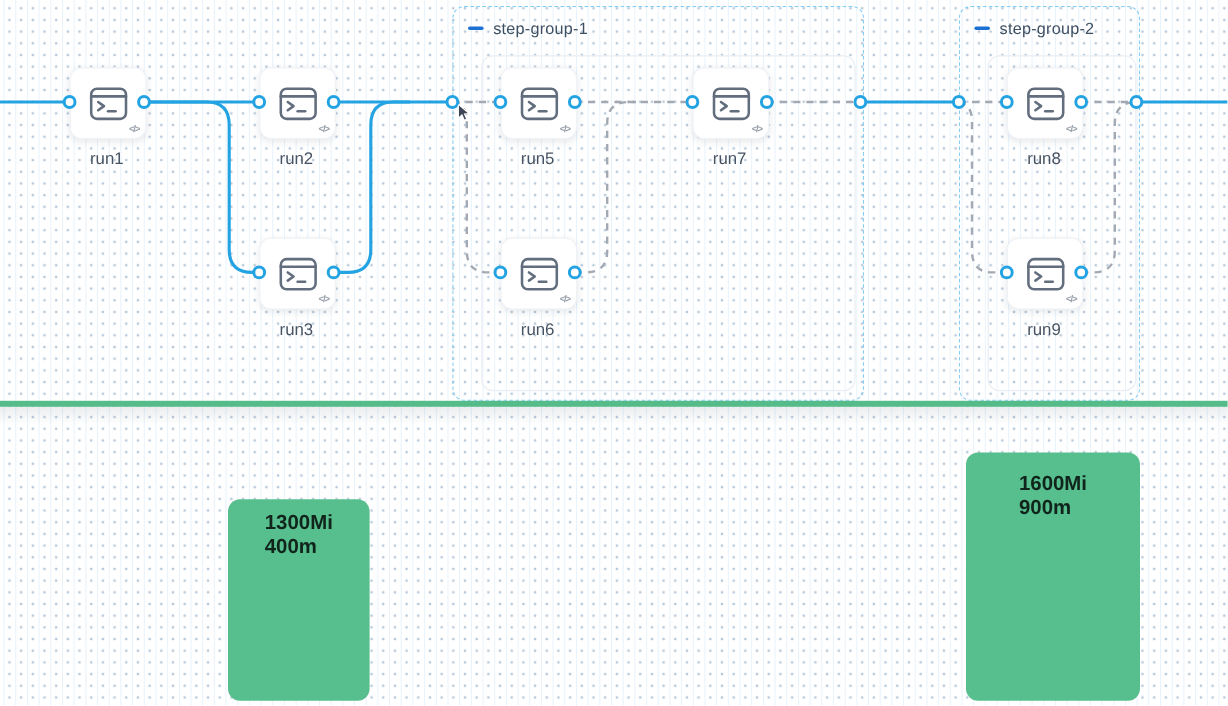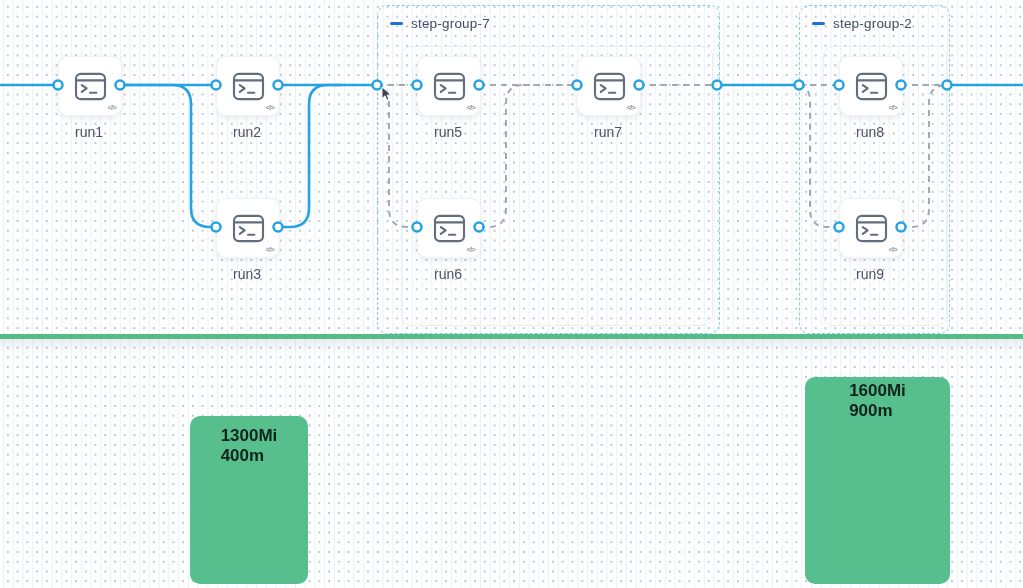--- a/index.html
+++ b/index.html
@@ -58,32 +58,32 @@
   .bar{
     position:absolute;background:#57bf8e;border-radius:10px;z-index:3;
     display:flex;flex-direction:column;align-items:center;box-sizing:border-box;
   }
   .bar-label{
     text-align:left;font-size:17px;font-weight:700;color:#10241b;line-height:1.16;
   }
   #bar-1{left:39px;top:485px;width:101px;height:99px;padding-top:30px;}
   #bar-2{left:190px;top:416px;width:118px;height:168px;padding-top:10px;}
   #bar-3{left:375px;top:343px;width:343px;height:241px;padding-top:26px;}
-  #bar-4{left:805px;top:377px;width:145px;height:207px;padding-top:4px;}
+  #bar-4{left:805px;top:377px;width:145px;height:207px;padding-top:16px;}
 </style>
 </head>
 <body>
 
 <div id="canvas">
 
   <div class="group" style="left:377px;top:5px;width:341px;height:327px;"></div>
   <div class="group-inner" style="left:401px;top:46px;width:310px;height:278px;"></div>
   <div class="group-title" style="left:390px;top:16px;">
     <span class="collapse-dash"></span>
-    <span class="group-label">step-group-7</span>
+    <span class="group-label">step-group-1</span>
   </div>
 
   <div class="group" style="left:799px;top:5px;width:149px;height:327px;"></div>
   <div class="group-inner" style="left:823px;top:46px;width:122px;height:278px;"></div>
   <div class="group-title" style="left:812px;top:16px;text-align:right;">
     <span class="collapse-dash"></span>
     <span class="group-label">step-group-2</span>
   </div>
 
   <div class="node" style="left:58px;top:56px;">

